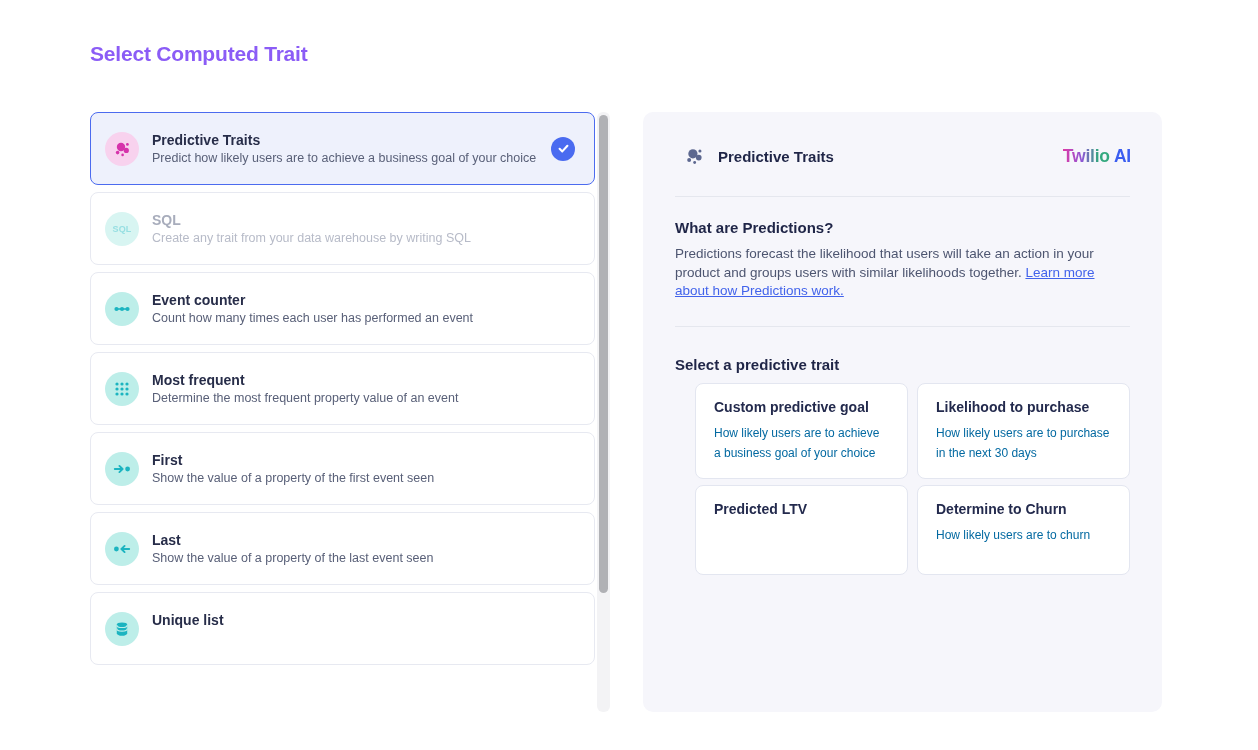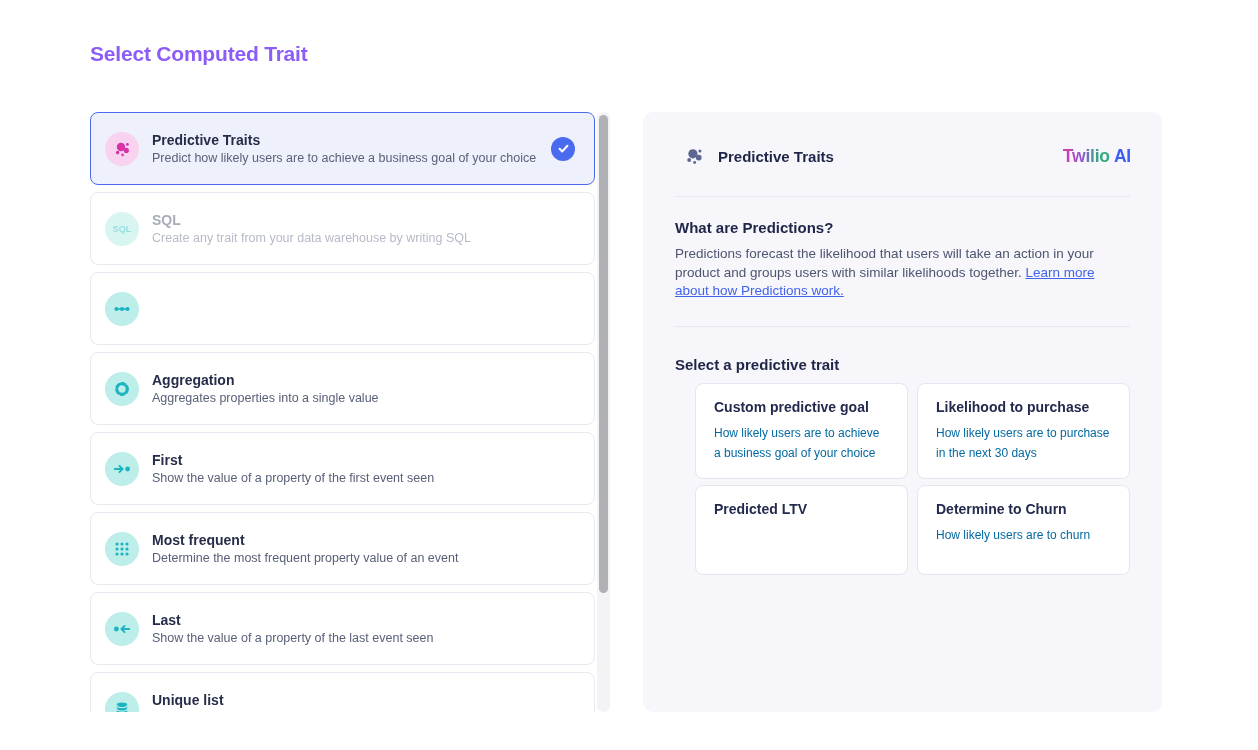--- a/index.html
+++ b/index.html
@@ -103,47 +103,26 @@
     <span class="icon-circle">
       <svg width="20" height="20" viewBox="0 0 20 20">
         <line x1="4.5" y1="10" x2="15.5" y2="10" stroke="#1cb4c0" stroke-width="1.6"></line>
         <g fill="#1cb4c0">
             <circle cx="4.5" cy="10" r="2.1"></circle>
             <circle cx="10" cy="10" r="2.1"></circle>
             <circle cx="15.5" cy="10" r="2.1"></circle>
           </g>
       </svg>
     </span>
-  </div>
-
-  <div class="trait-item">
-    <span class="icon-circle">
-      <svg width="20" height="20" viewBox="0 0 20 20">
-        <circle cx="10" cy="10" r="5.3" fill="none" stroke="#1cb4c0" stroke-width="3.2" stroke-dasharray="3.4 2.6" stroke-linecap="round"></circle>
-      </svg>
-    </span>
-    <span class="trait-text">
-      <span class="item-title">Aggregation</span>
-      <span class="item-desc">Aggregates properties into a single value</span>
-    </span>
-  </div>
-
-  <div class="trait-item">
-    <span class="icon-circle">
-      <svg width="20" height="20" viewBox="0 0 20 20">
-        <line x1="2.8" y1="10" x2="10.2" y2="10" stroke="#1cb4c0" stroke-width="1.9" stroke-linecap="round"></line>
-        <polyline points="7.4,6.9 10.6,10 7.4,13.1" fill="none" stroke="#1cb4c0" stroke-width="1.9" stroke-linecap="round" stroke-linejoin="round"></polyline>
-        <circle cx="15.6" cy="10" r="2.4" fill="#1cb4c0"></circle>
-      </svg>
-    </span>
-    <span class="trait-text">
-      <span class="item-title">First</span>
-      <span class="item-desc">Show the value of a property of the first event seen</span>
-    </span>
-  </div>
+    <span class="trait-text">
+      <span class="item-title">Event counter</span>
+      <span class="item-desc">Count how many times each user has performed an event</span>
+    </span>
+  </div>
+
 
   <div class="trait-item">
     <span class="icon-circle">
       <svg width="20" height="20" viewBox="0 0 20 20">
         <g fill="#1cb4c0">
           <circle cx="5" cy="5" r="1.6"></circle>
             <circle cx="10" cy="5" r="1.6"></circle>
             <circle cx="15" cy="5" r="1.6"></circle>
           <circle cx="5" cy="10" r="1.6"></circle>
             <circle cx="10" cy="10" r="1.6"></circle>
@@ -156,20 +135,34 @@
     </span>
     <span class="trait-text">
       <span class="item-title">Most frequent</span>
       <span class="item-desc">Determine the most frequent property value of an event</span>
     </span>
   </div>
 
   <div class="trait-item">
     <span class="icon-circle">
       <svg width="20" height="20" viewBox="0 0 20 20">
+        <line x1="2.8" y1="10" x2="10.2" y2="10" stroke="#1cb4c0" stroke-width="1.9" stroke-linecap="round"></line>
+        <polyline points="7.4,6.9 10.6,10 7.4,13.1" fill="none" stroke="#1cb4c0" stroke-width="1.9" stroke-linecap="round" stroke-linejoin="round"></polyline>
+        <circle cx="15.6" cy="10" r="2.4" fill="#1cb4c0"></circle>
+      </svg>
+    </span>
+    <span class="trait-text">
+      <span class="item-title">First</span>
+      <span class="item-desc">Show the value of a property of the first event seen</span>
+    </span>
+  </div>
+
+  <div class="trait-item">
+    <span class="icon-circle">
+      <svg width="20" height="20" viewBox="0 0 20 20">
         <circle cx="4.4" cy="10" r="2.4" fill="#1cb4c0"></circle>
         <line x1="17.2" y1="10" x2="9.8" y2="10" stroke="#1cb4c0" stroke-width="1.9" stroke-linecap="round"></line>
         <polyline points="12.6,6.9 9.4,10 12.6,13.1" fill="none" stroke="#1cb4c0" stroke-width="1.9" stroke-linecap="round" stroke-linejoin="round"></polyline>
       </svg>
     </span>
     <span class="trait-text">
       <span class="item-title">Last</span>
       <span class="item-desc">Show the value of a property of the last event seen</span>
     </span>
   </div>

